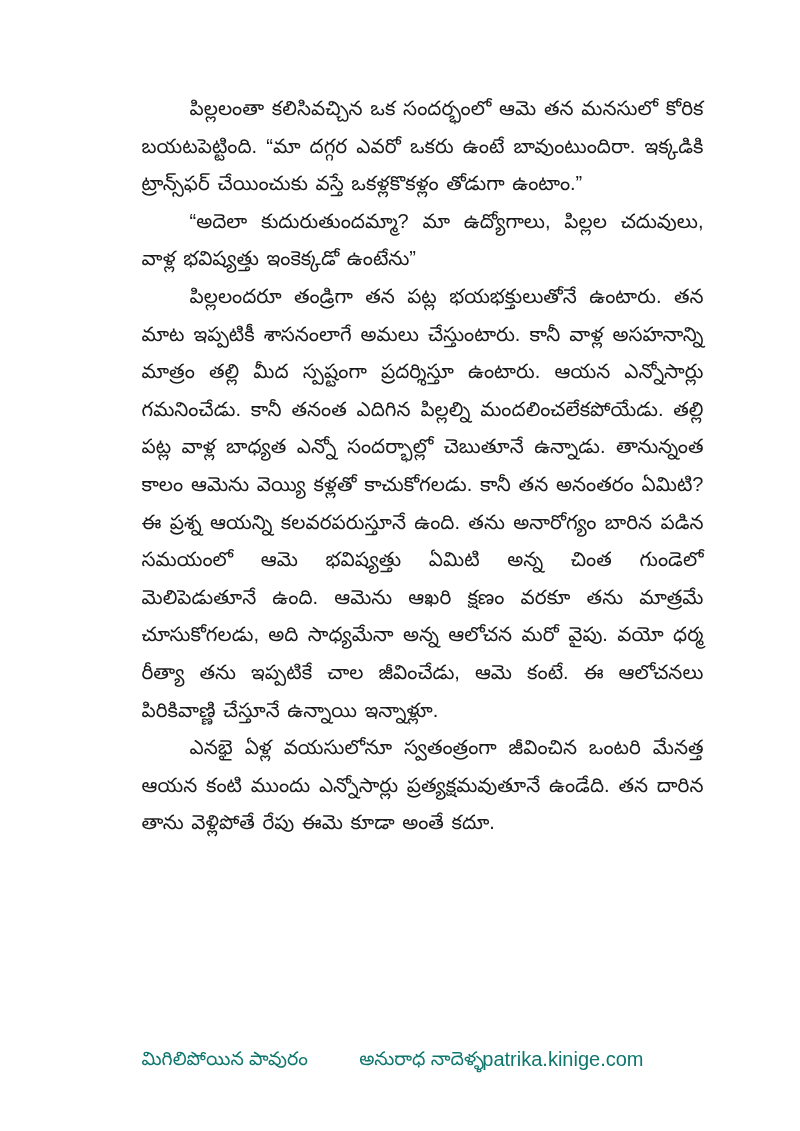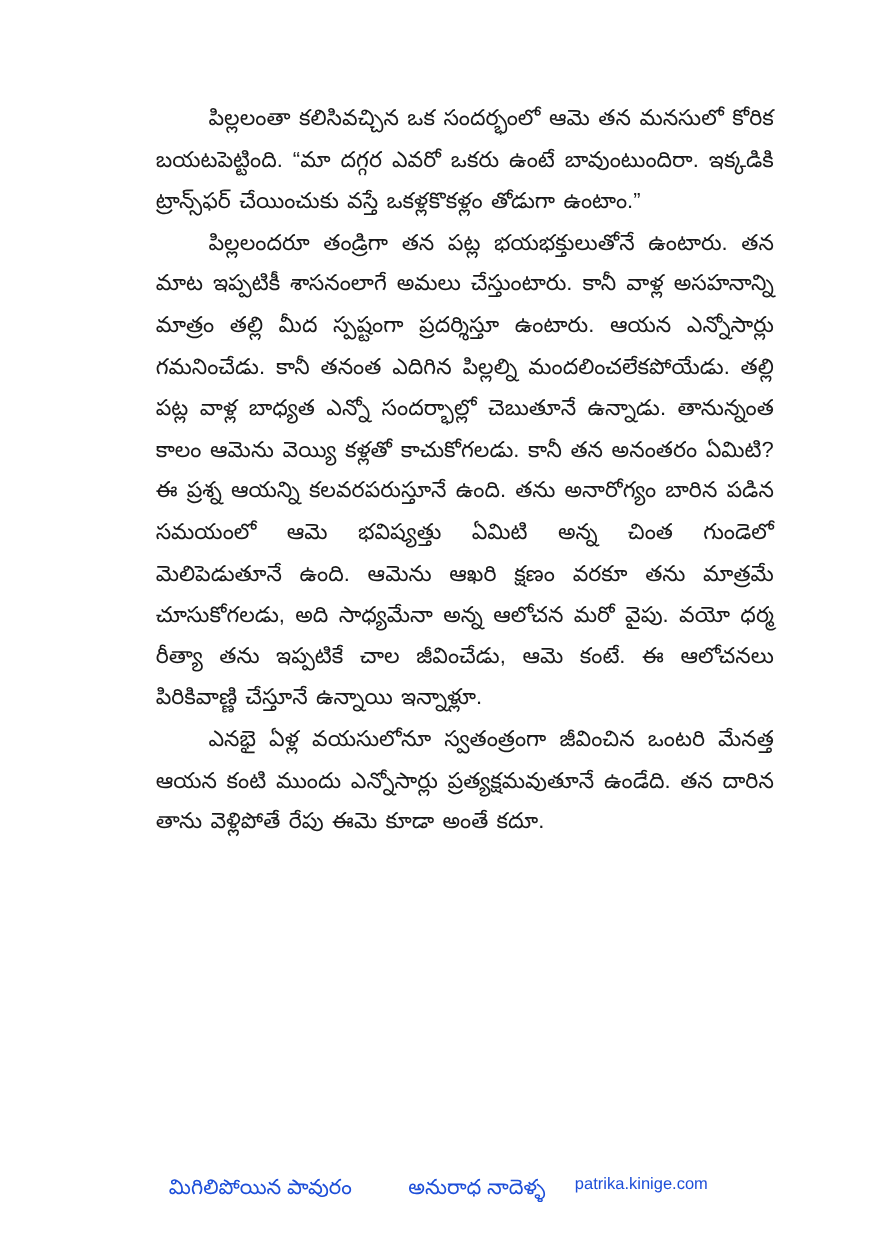--- a/index.html
+++ b/index.html
@@ -28,58 +28,58 @@
     padding: 0;
     font-size: 20px;
     line-height: 37.6px;
     text-align: justify;
     text-indent: 48px;
     word-spacing: 2px;
     color: #1a1a1a;
   }
   .footer {
     position: absolute;
-    left: 12px;
+    left: 0;
     right: 0;
     top: 1048px;
     height: 34px;
     font-size: 19px;
-    color: #1d4ed8;
-    margin-top: 20px;
+    color: #0f766e;
   }
   .footer .footer-title {
     position: absolute;
     left: 85px;
     top: 0;
     white-space: nowrap;
   }
   .footer .footer-author {
     position: absolute;
     left: 365px;
     top: 0;
     transform: translateX(-50%);
     white-space: nowrap;
     text-align: center;
   }
   .footer .footer-site {
     position: absolute;
     right: 100px;
     top: 0;
-    font-size: 15px;
+    font-size: 20px;
     white-space: nowrap;
     font-family: "Liberation Sans", sans-serif;
   }
 </style>
 </head>
 <body>
 
 <div class="page">
 
   <div class="content">
     <p>పిల్లలంతా కలిసివచ్చిన ఒక సందర్భంలో ఆమె తన మనసులో కోరిక బయటపెట్టింది. “మా దగ్గర ఎవరో ఒకరు ఉంటే బావుంటుందిరా. ఇక్కడికి ట్రాన్స్‌ఫర్ చేయించుకు వస్తే ఒకళ్లకొకళ్లం తోడుగా ఉంటాం.”</p>
+    <p>“అదెలా కుదురుతుందమ్మా? మా ఉద్యోగాలు, పిల్లల చదువులు, వాళ్ల భవిష్యత్తు ఇంకెక్కడో ఉంటేను”</p>
     <p>పిల్లలందరూ తండ్రిగా తన పట్ల భయభక్తులుతోనే ఉంటారు. తన మాట ఇప్పటికీ శాసనంలాగే అమలు చేస్తుంటారు. కానీ వాళ్ల అసహనాన్ని మాత్రం తల్లి మీద స్పష్టంగా ప్రదర్శిస్తూ ఉంటారు. ఆయన ఎన్నోసార్లు గమనించేడు. కానీ తనంత ఎదిగిన పిల్లల్ని మందలించలేకపోయేడు. తల్లి పట్ల వాళ్ల బాధ్యత ఎన్నో సందర్భాల్లో చెబుతూనే ఉన్నాడు. తానున్నంత కాలం ఆమెను వెయ్యి కళ్లతో కాచుకోగలడు. కానీ తన అనంతరం ఏమిటి?ఈ ప్రశ్న ఆయన్ని కలవరపరుస్తూనే ఉంది. తను అనారోగ్యం బారిన పడిన సమయంలో ఆమె భవిష్యత్తు ఏమిటి అన్న చింత గుండెలో మెలిపెడుతూనే ఉంది. ఆమెను ఆఖరి క్షణం వరకూ తను మాత్రమే చూసుకోగలడు, అది సాధ్యమేనా అన్న ఆలోచన మరో వైపు. వయో ధర్మ రీత్యా తను ఇప్పటికే చాల జీవించేడు, ఆమె కంటే. ఈ ఆలోచనలు పిరికివాణ్ణి చేస్తూనే ఉన్నాయి ఇన్నాళ్లూ.</p>
     <p>ఎనభై ఏళ్ల వయసులోనూ స్వతంత్రంగా జీవించిన ఒంటరి మేనత్త ఆయన కంటి ముందు ఎన్నోసార్లు ప్రత్యక్షమవుతూనే ఉండేది. తన దారిన తాను వెళ్లిపోతే రేపు ఈమె కూడా అంతే కదూ.</p>
   </div>
 
   <div class="footer">
     <span class="footer-title">మిగిలిపోయిన పావురం</span>
     <span class="footer-author">అనురాధ నాదెళ్ళ</span>
     <span class="footer-site">patrika.kinige.com</span>
   </div>
 

